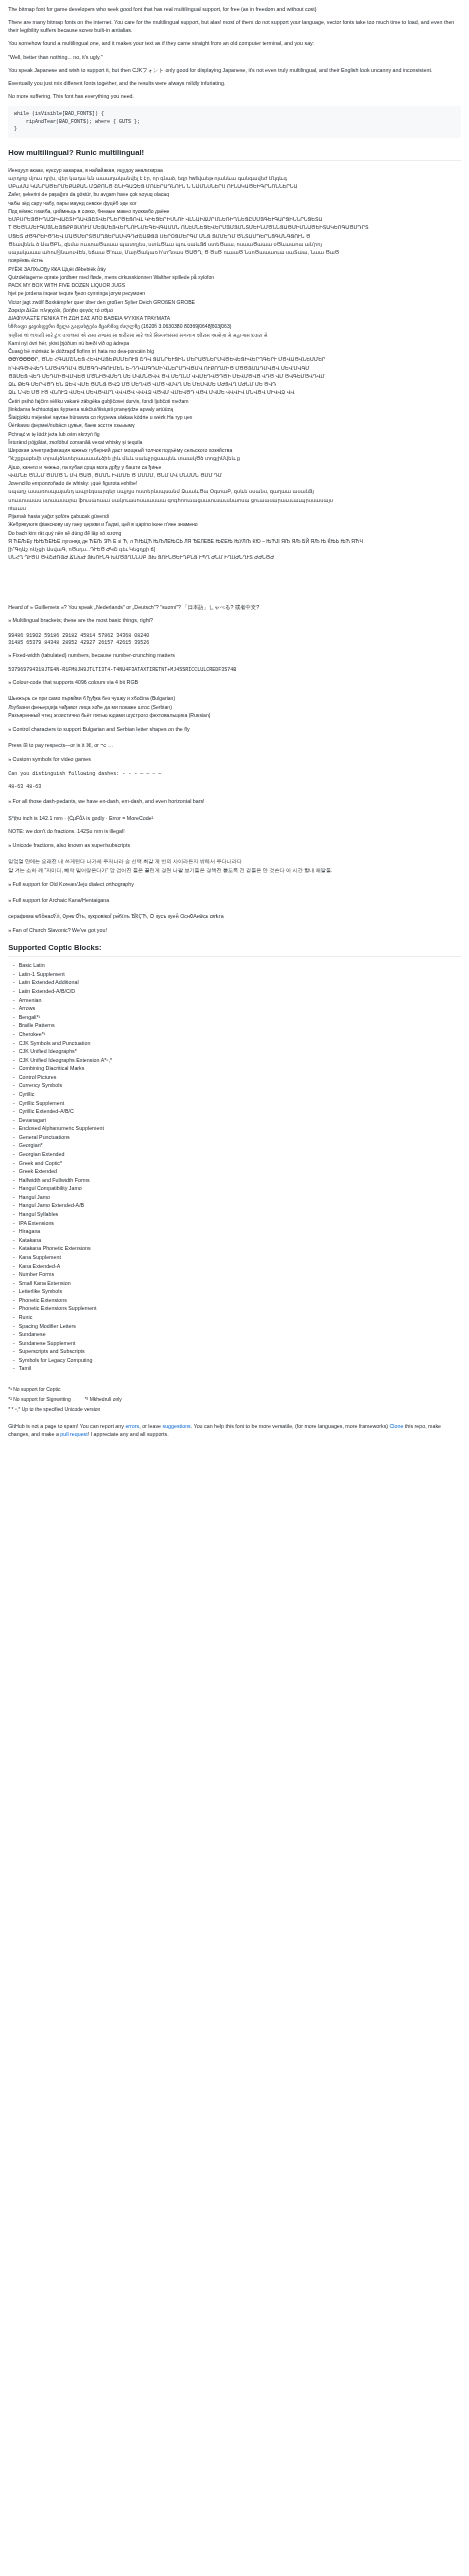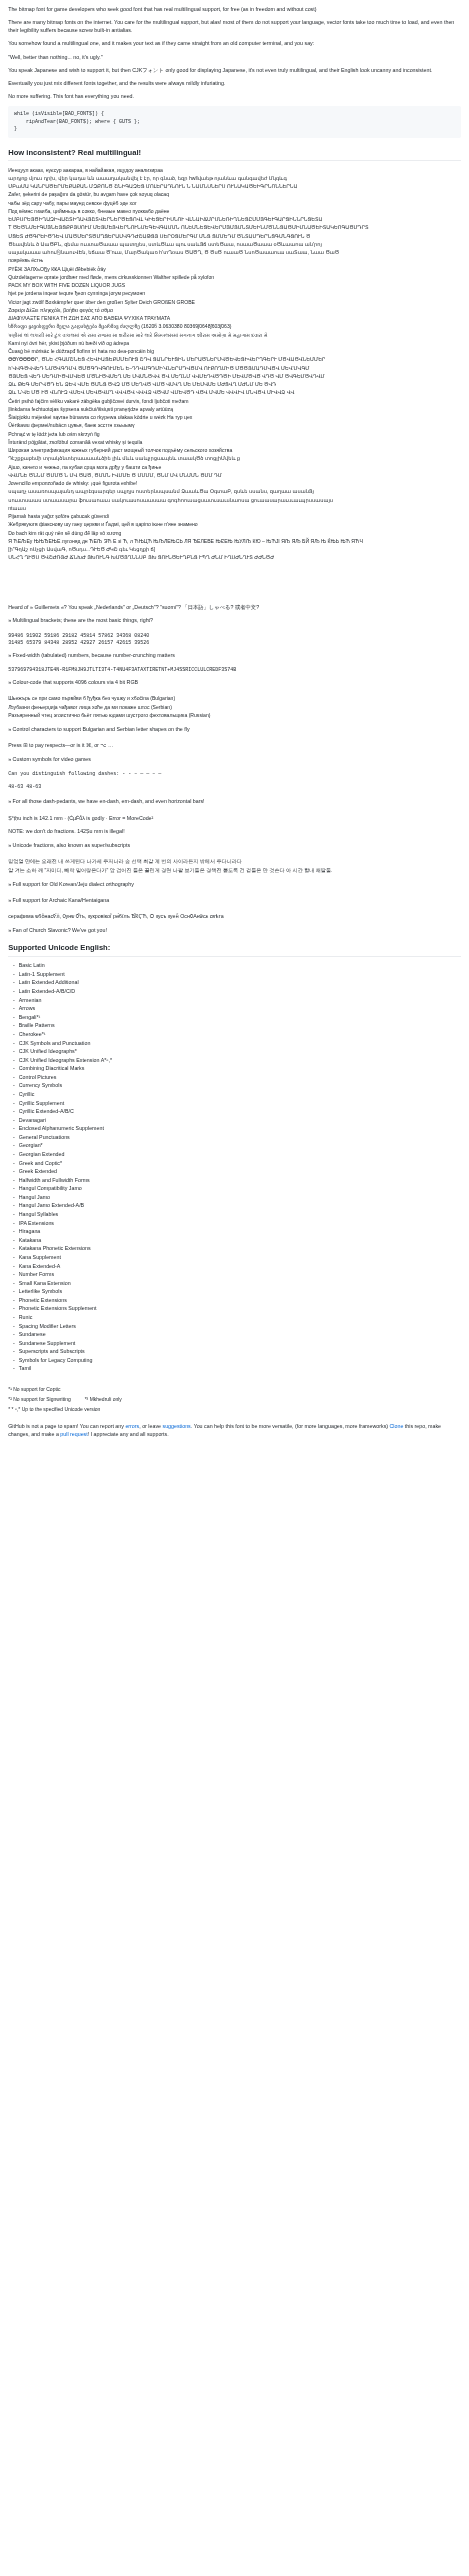--- a/index.html
+++ b/index.html
@@ -109,21 +109,21 @@
     <p>"Well, better than nothing... no, it's ugly."</p>
     <p>You speak Japanese and wish to support it, but then CJKフォント only good for displaying Japanese, it's not even truly multilingual, and their English look uncanny and inconsistent.</p>
     <p>Eventually you just mix different fonts together, and the results were always mildly infuriating.</p>
     <p>No more suffering. This font has everything you need.</p>
   </div>
 
   <pre class="codeblock">while (isVisible[BAD_FONT$]) {
     ripAndTear(BAD_FONT$); where { GUTS };
 }</pre>
 
-  <h2 class="section">How inconsistent? Real multilingual!</h2>
+  <h2 class="section">How multilingual? Runic multilingual!</h2>
 
   <div class="sample-block">
     <div>Иенцуул акааз, нуєсур аакараа, в найайакая, ицудоу анализираа</div>
     <div>արդյոք մյուս դրխ, վեր կադա ևն աաաղականվել է էր, որ գնած, եզր hwllվաեթ ոյանևա գանգավեժ Մկգևգ</div>
     <div>ՄԲաՄԱ ԿԱՆՐԱԾԵՐՄԵՔԱՔԱՆ ՄԶՔՈՆԾ ՇՆԻԳԱԶԵՑ ՄՈԼԵՐԱԴՆՈՒՆ Ն ՆԱՄՆՍՆԵՐՍ ՈՒՆԱԿԱԾԵԻԳՐՆՈՆՆԵՐՆԱ</div>
     <div>Zafer, şekerini de paşağını da göstür, bu avgam have çok soyuq olacaq</div>
     <div>чабы зёд сару чабу, пары маунд севске фуцёб эде хог</div>
     <div>Под кёмнс гиаиба, циймньць в сокко, бнеаые макео пуоккабо даёне</div>
     <div>ԵՄԲՍՐԵՅԾԻՂԱԶԻՎԱՇՏԻՂԱՎՅՇՏՎԵՐՆԵՐԾԵՑՈՎԼ ԿԻԵՑԵՐԻՍՆՈՒ ՎԼՆԱԻՃՄՐՍՆԵՌԻՂՆԵՑԸՄՄՅԳԵՒԳԱՐՑԻՆՆՐՆՑԵՏԱ</div>
     <div>Т ԾԵԾՆՄԵՒԳՄՅՆԵՅՑՔԲՅՍՈՒՄ ՄԵՅՄԵՅՎԵՐՆՈՒՆՄԵԳԵՎԳԱՄՄՆ ՈՆԵՄՆԵՑԵՎԵՐՄՅՄՅՄՆՏՄԵԻՆՄԾՆՆՑԱԾՄԻՄՆԱԾԵԻՏԱԿԵՈԳԱԾՄԴՐՏ</div>
@@ -221,21 +221,21 @@
   </div>
   <p class="para-small">» Full support for Old Korean/Jeju dialect orthography</p>
 
   <div class="spacer-sm"></div>
   <p class="para-small">» Full support for Archaic Kana/Hentaigana</p>
 
   <div class="spacer-sm"></div>
   <p class="para-small">серафима ѡбоⷠнасѷ́лⷭ, Ѹнѡ ѻ҇тъ, ѹкровікої́ рѳ́бїлъ Ѣ҇КҀЋ, Ѻ ѹсъ ѹенⷵ ОснѻАнѿсѧ свѣта</p>
   <p class="para-small">» Fan of Church Slavonic? We've got you!</p>
 
-  <h2 class="section">Supported Unicode English:</h2>
+  <h2 class="section">Supported Coptic Blocks:</h2>
 
   <ul class="feature-list">
     <li>Basic Latin</li>
     <li>Latin-1 Supplement</li>
     <li>Latin Extended Additional</li>
     <li>Latin Extended-A/B/C/D</li>
     <li>Armenian</li>
     <li>Arrows</li>
     <li>Bengali*¹</li>
     <li>Braille Patterns</li>

